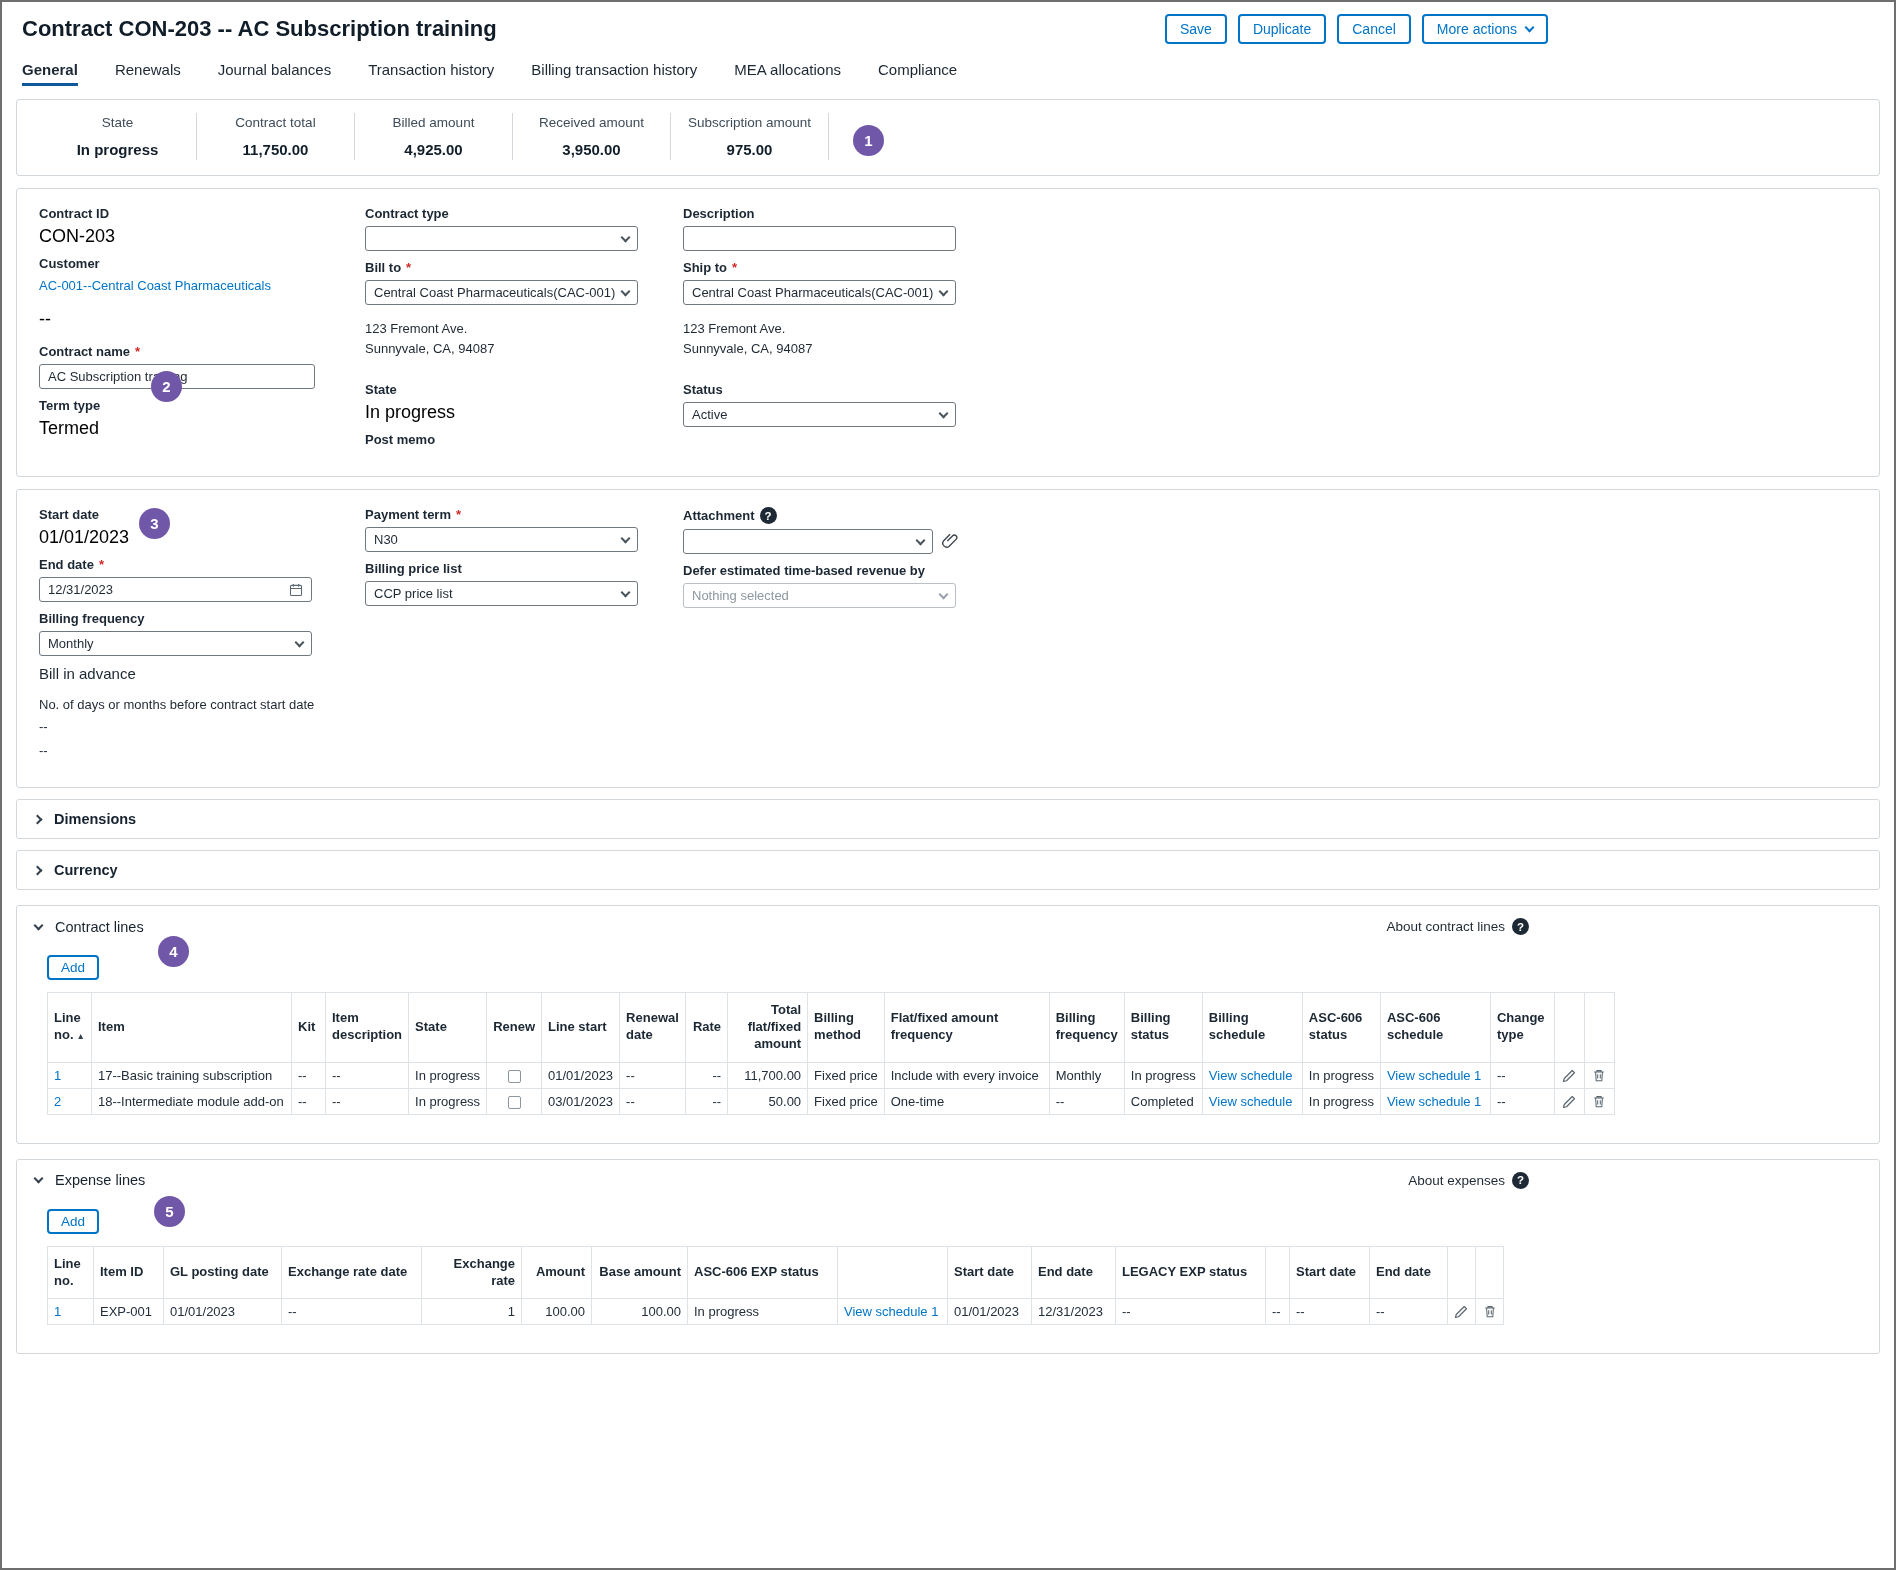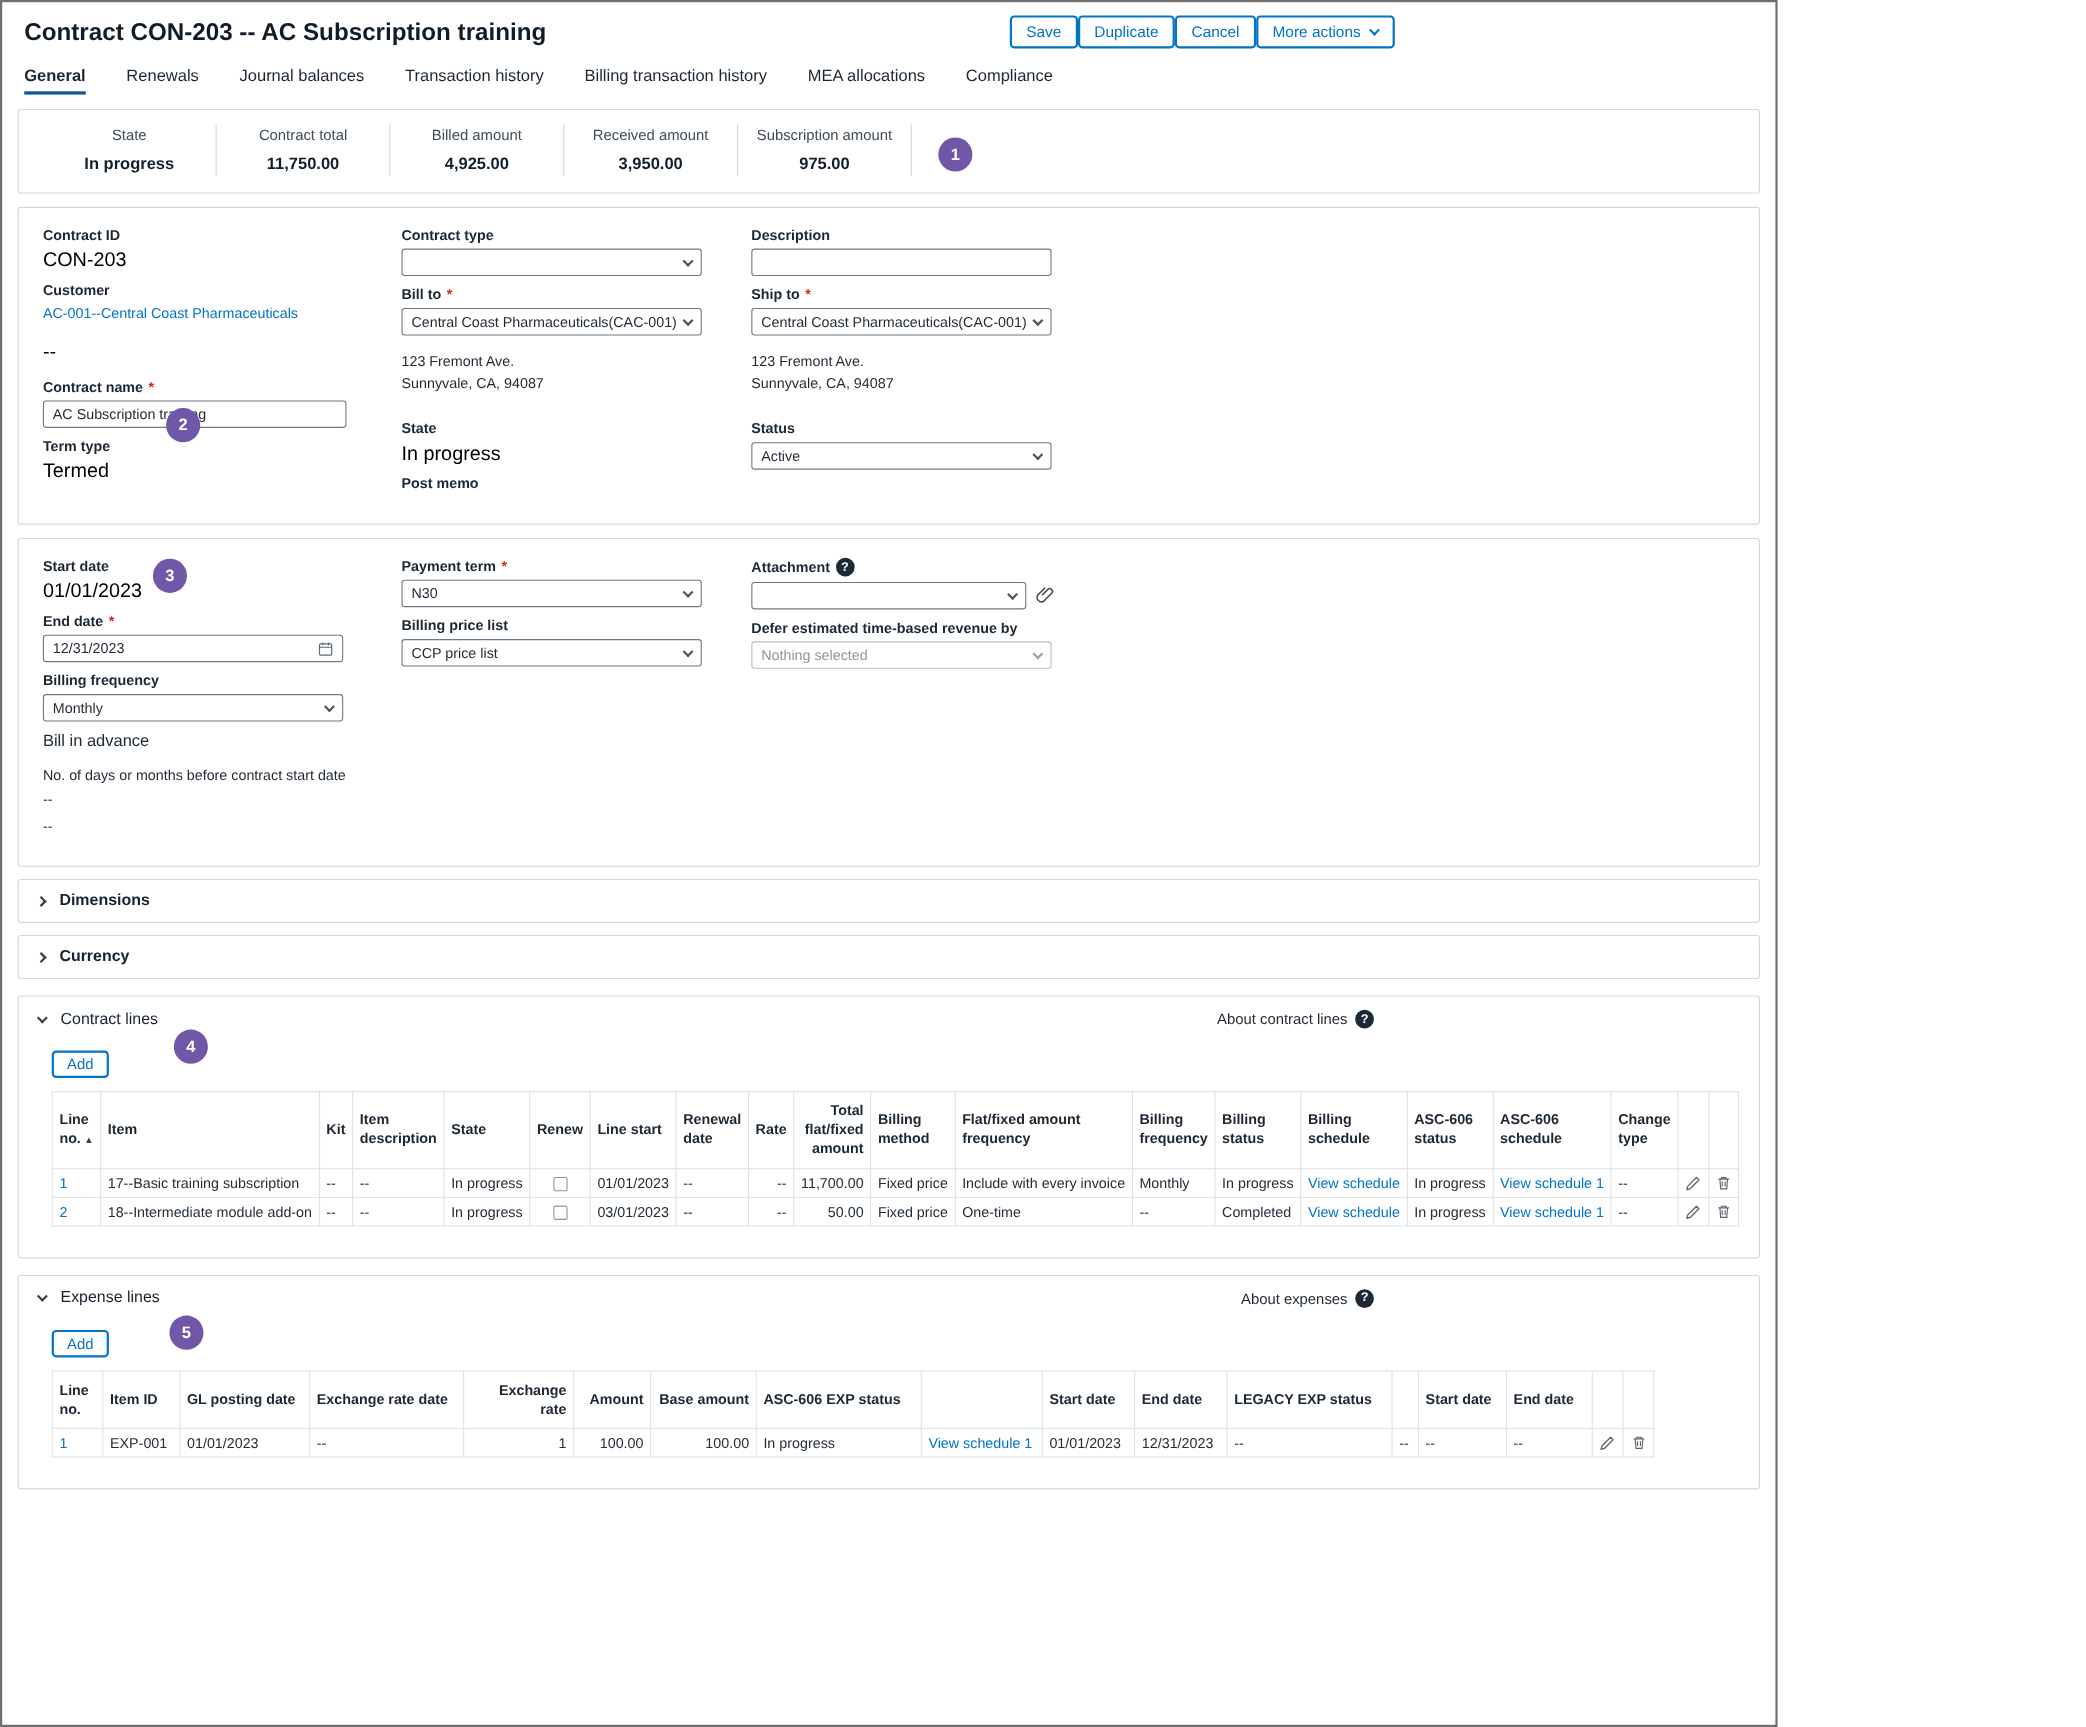--- a/index.html
+++ b/index.html
@@ -1,23 +1,23 @@
 <!DOCTYPE html>
 <html><head>
 <meta charset="utf-8">
 <style>
   *{box-sizing:border-box;margin:0;padding:0}
   html,body{background:#fff}
   body{font-family:"Liberation Sans",sans-serif;color:#1f2933}
-  .page{width:1616px;min-height:1570px;border:2px solid #6e6e6e;background:#fff;padding:0 14px 16px;position:relative}
+  .page{width:1896px;min-height:1570px;border:2px solid #6e6e6e;background:#fff;padding:0 14px 16px;position:relative}
 
   
   .titlebar{display:flex;align-items:center;justify-content:space-between;padding:12px 6px 4px}
   .page-title{font-size:22px;font-weight:bold;color:#101d29}
-  .actions{display:flex;margin-right:326px}
+  .actions{display:flex;gap:11px;margin-right:326px}
   .btn{border:2px solid #0074c7;border-radius:4px;background:#fff;color:#0074c7;font-family:inherit;
        font-size:14px;padding:5px 13px;display:inline-flex;align-items:center;gap:9px;cursor:pointer;white-space:nowrap}
   .chev{width:7px;height:7px;border-right:2px solid #0074c7;border-bottom:2px solid #0074c7;
         transform:rotate(45deg);display:inline-block}
   .btn .chev{margin-top:-4px}
 
   
   .tabs{display:flex;gap:37px;padding:13px 6px 15px;font-size:15px;color:#1b2733}
   .tab{cursor:pointer;position:relative;padding-bottom:4px;white-space:nowrap}
   .tab.active{font-weight:bold}

